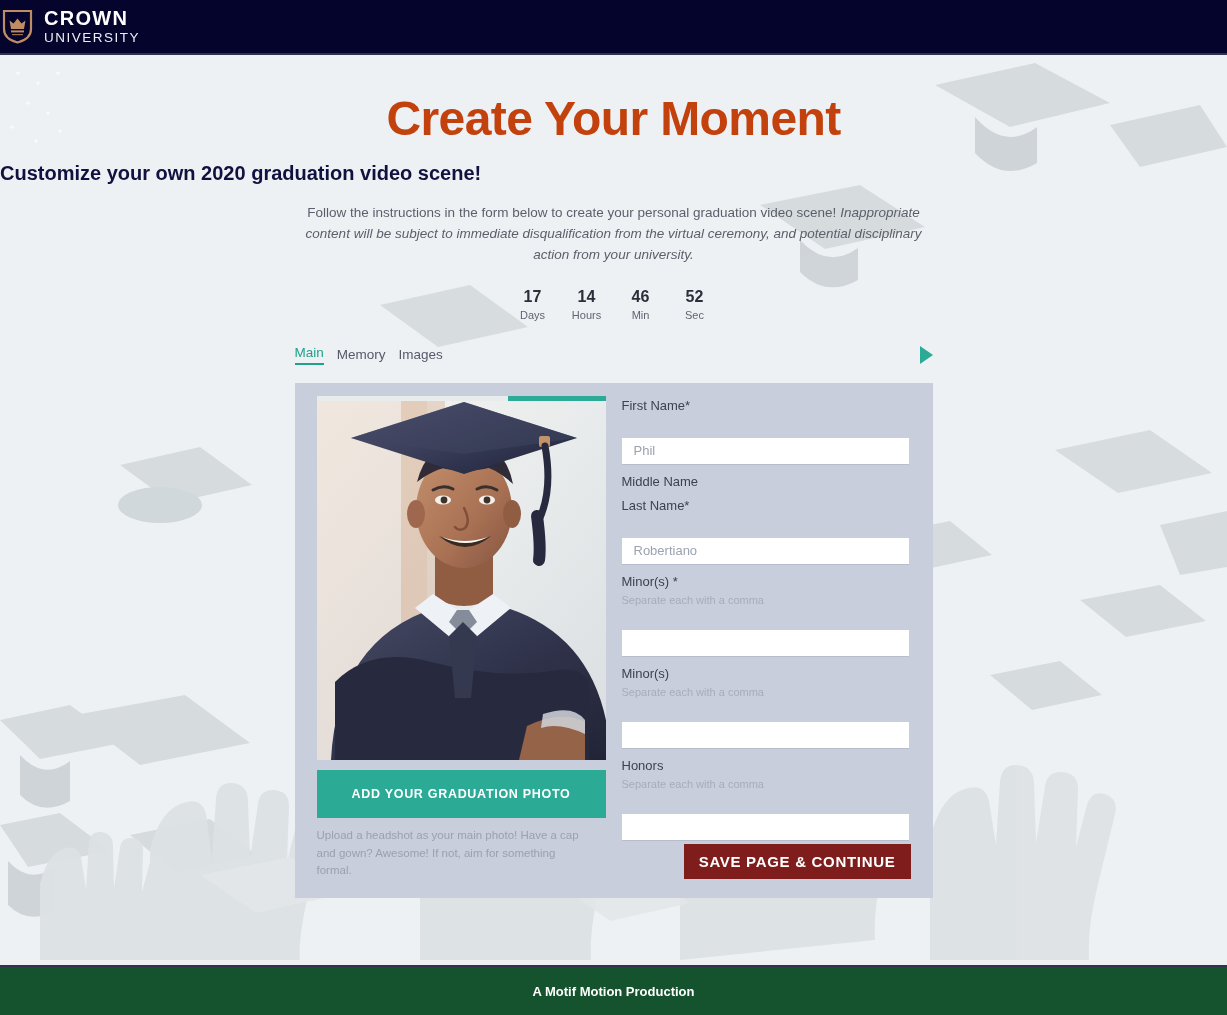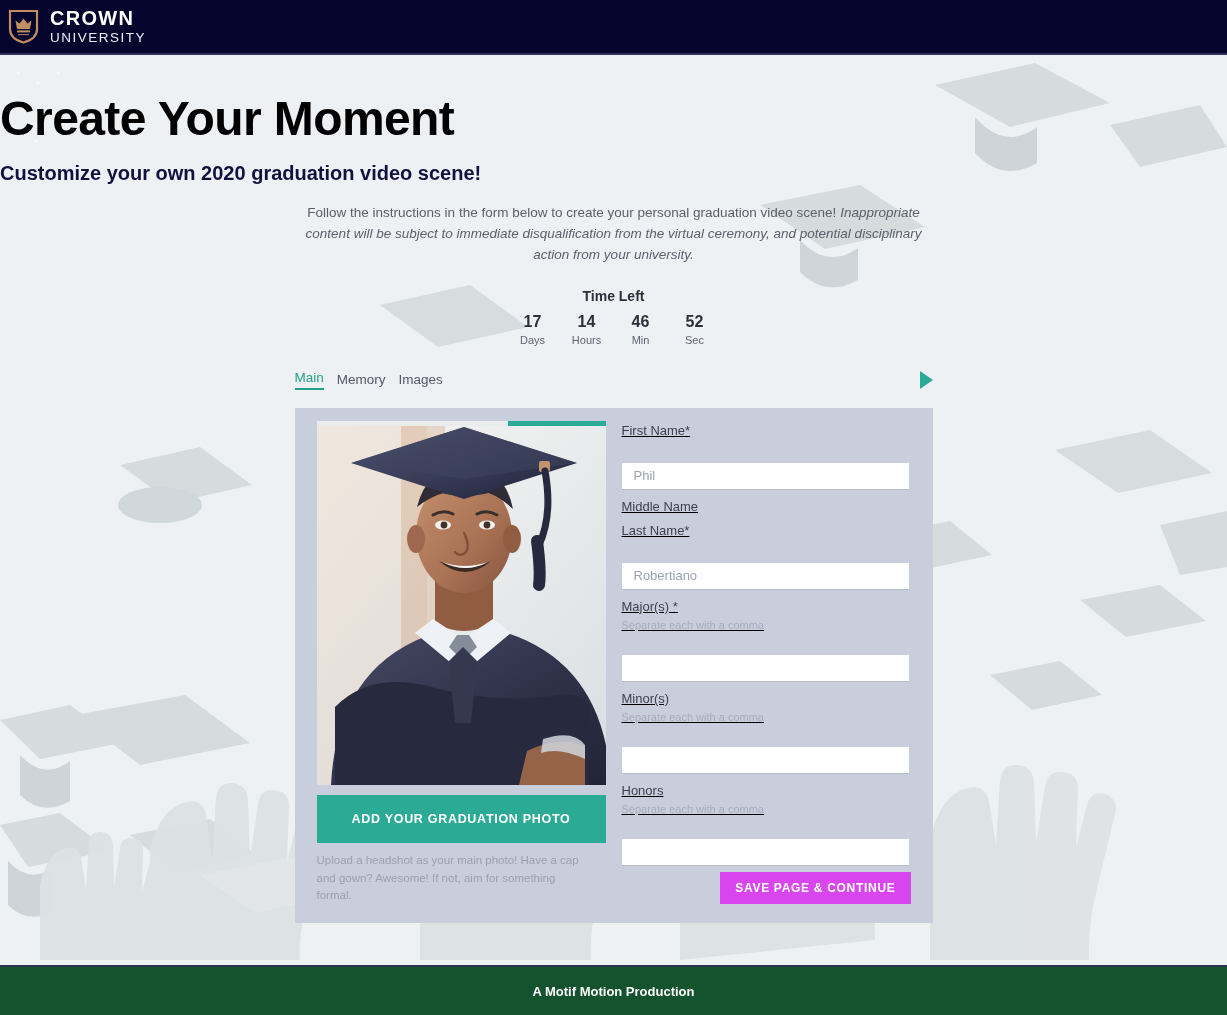--- a/index.html
+++ b/index.html
@@ -29,21 +29,21 @@
 
   
   .topbar {
     position: absolute;
     left: 0; top: 0;
     width: 1227px; height: 55px;
     background: #04042c;
     border-bottom: 2px solid #2f3350;
     display: flex;
     align-items: center;
-    padding-left: 8px;
+    padding-left: 2px;
     z-index: 30;
   }
   .logo-wrap { display: flex; align-items: center; gap: 11px; }
   .shield { width: 31px; height: 35px; display: block; }
   .brand { line-height: 1; }
   .brand .b1 {
     display: block;
     color: #ffffff;
     font-size: 20px;
     font-weight: bold;
@@ -61,22 +61,23 @@
   
   .content {
     position: absolute;
     left: 0; top: 55px;
     width: 1227px;
     height: 905px;
     z-index: 10;
   }
 
   .page-title {
+    text-align: center;
     margin-top: 36px;
-    color: #000000;
+    color: #c2410c;
     font-size: 48px;
     font-weight: bold;
     letter-spacing: -0.6px;
   }
   .page-subtitle {
     text-align: left;
     margin-top: 16px;
     color: #111140;
     font-size: 20px;
     font-weight: bold;
@@ -179,21 +180,21 @@
   }
   .photo-hint {
     margin-top: 9px;
     width: 270px;
     color: #9aa1af;
     font-size: 11.5px;
     line-height: 1.55;
   }
 
   
-  .right-col { flex: 1; padding-top: 2px; text-decoration: underline; }
+  .right-col { flex: 1; padding-top: 2px; }
   .field { margin-bottom: 9px; }
   .field-label {
     color: #3e4250;
     font-size: 13px;
     margin-bottom: 5px;
   }
   .field-hint {
     color: #a6adbb;
     font-size: 11px;
     margin-bottom: 4px;
@@ -212,25 +213,25 @@
     margin-top: 20px;
   }
   .field input::placeholder { color: #9ba2b0; }
 
   .save-row {
     position: absolute;
     right: 22px;
     bottom: 19px;
   }
   .save-btn {
-    background: #d946ef;
+    background: #7f1d1d;
     color: #ffffff;
     border: none;
     font-family: inherit;
-    font-size: 12px;
+    font-size: 15px;
     font-weight: bold;
     letter-spacing: 0.7px;
     padding: 9px 15px;
     cursor: pointer;
   }
 
   
   .footer {
     position: absolute;
     left: 0; top: 965px;
@@ -324,21 +325,20 @@
 
   <h1 class="page-title">Create Your Moment</h1>
   <h2 class="page-subtitle">Customize your own 2020 graduation video scene!</h2>
 
   <p class="page-desc">
     <span>Follow the instructions in the form below to create your personal graduation video scene!</span>
     <i>Inappropriate content will be subject to immediate disqualification from the virtual ceremony, and potential disciplinary action from your university.</i>
   </p>
 
   <div class="countdown">
-    <div class="countdown-title">Time Left</div>
     <div class="countdown-row">
       <div class="cd-cell">
         <div class="cd-val">17</div>
         <div class="cd-lab">Days</div>
       </div>
       <div class="cd-cell">
         <div class="cd-val">14</div>
         <div class="cd-lab">Hours</div>
       </div>
       <div class="cd-cell">
@@ -454,21 +454,21 @@
       <div class="field">
         <div class="field-label">Middle Name</div>
       </div>
 
       <div class="field">
         <div class="field-label">Last Name*</div>
         <input type="text" placeholder="Robertiano" style="">
       </div>
 
       <div class="field">
-        <div class="field-label">Major(s) *</div>
+        <div class="field-label">Minor(s) *</div>
         <div class="field-hint">Separate each with a comma</div>
         <input type="text" style="">
       </div>
 
       <div class="field">
         <div class="field-label">Minor(s)</div>
         <div class="field-hint">Separate each with a comma</div>
         <input type="text" style="">
       </div>
 

